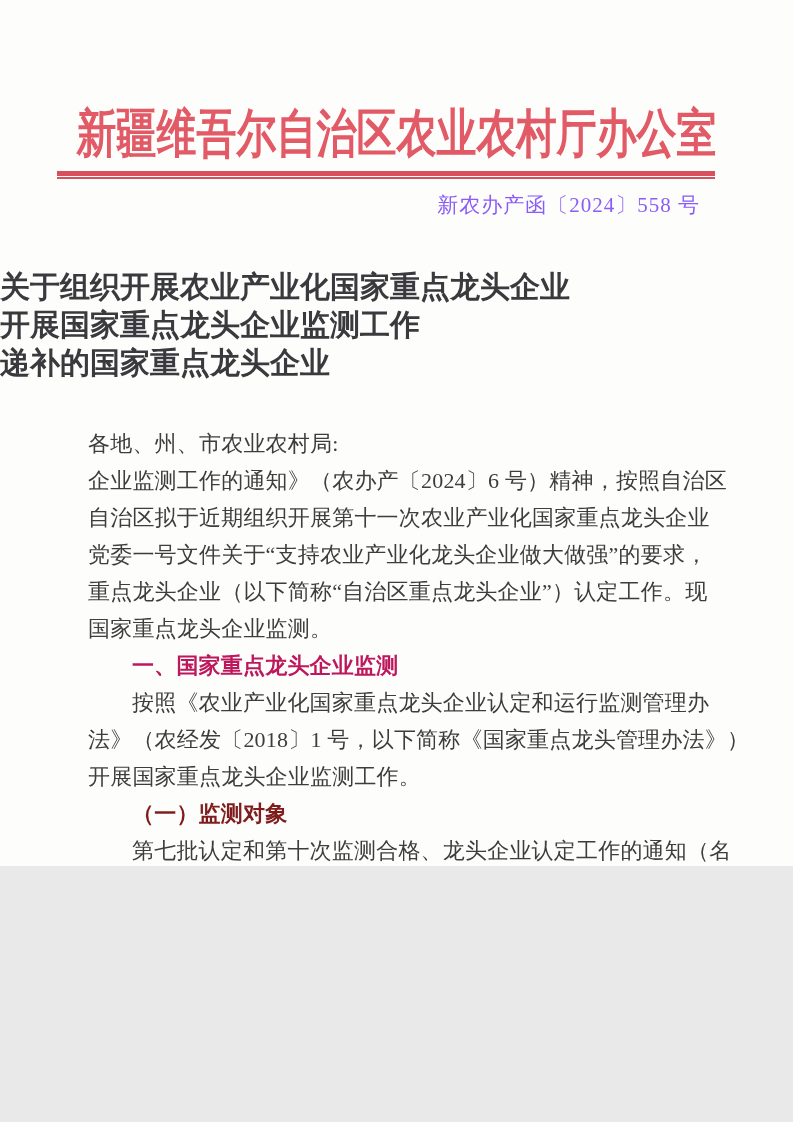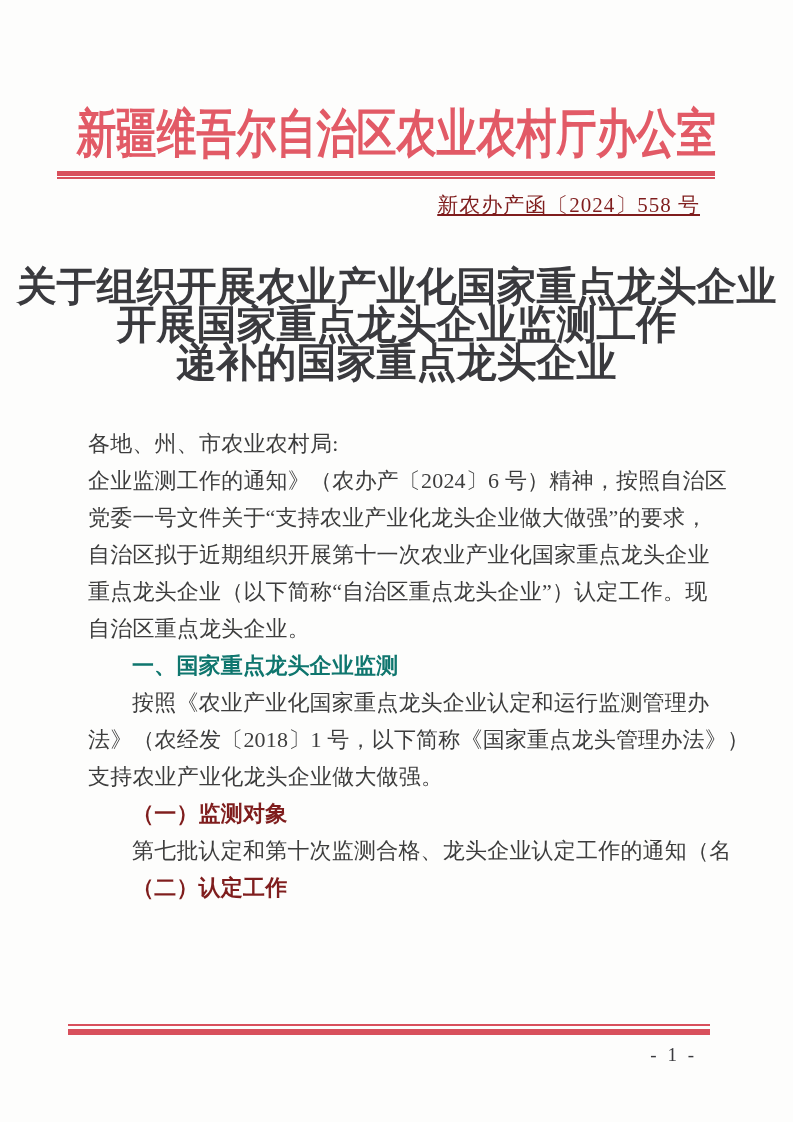--- a/index.html
+++ b/index.html
@@ -3,21 +3,21 @@
 <meta charset="utf-8">
 <style>
   :root{
     --letterhead-red:#e25a66;
     --rule-red:#d8505c;
     --body-text:#3d3d3d;
   }
   html,body{margin:0;padding:0;background:#e9e9e9;}
   .page{
     position:relative;
-    width:793px;height:1122px;
+    width:793px;height:866px;
     margin:0 auto;
     background:#fdfdfc;
     overflow:hidden;
     font-family:"Liberation Serif","DejaVu Serif",serif;
     color:var(--body-text);
   }
   
   .letterhead{
     position:absolute;top:98px;left:0;width:100%;
     text-align:center;
@@ -34,46 +34,44 @@
   .header-rule .gap{height:1px;}
   .header-rule .thin{height:2px;background:var(--rule-red);}
   .footer-rule{position:absolute;top:1024px;left:68px;width:642px;}
   .footer-rule .thin{height:2px;background:var(--rule-red);}
   .footer-rule .gap{height:3px;}
   .footer-rule .thick{height:6px;background:var(--rule-red);}
   
   .doc-number{
     position:absolute;top:191px;right:93px;
     font-size:21px;letter-spacing:1px;
-    color:#7f1d1d;
+    color:#8b5cf6;
     white-space:nowrap;
-    text-decoration:underline;
   }
   
   .title{
     position:absolute;top:268px;left:0;width:100%;
-    text-align:center;
-    font-size:40px;font-weight:bold;
+    font-size:30px;font-weight:bold;
     line-height:38px;
     color:#3a3a3e;
     letter-spacing:0px;
   }
   
   .body-text{
     position:absolute;top:425px;left:88px;width:626px;
     font-size:22px;line-height:37px;
     letter-spacing:0.2px;
     color:var(--body-text);
   }
   .body-text .line{white-space:nowrap;}
   .indent{padding-left:44px;}
   .heading-sans{
     font-weight:bold;
     font-family:"Liberation Sans","DejaVu Sans",sans-serif;
-    color:#0f766e;
+    color:#be185d;
   }
   .heading-serif{font-weight:bold;color:#7f1d1d;}
   
   .page-number{
     position:absolute;top:1044px;right:96px;
     font-size:19px;letter-spacing:3px;
     color:#3a3a3e;
     white-space:nowrap;
   }
 </style>
@@ -94,28 +92,28 @@
 
   <div class="title">
     <div class="title-line">关于组织开展农业产业化国家重点龙头企业</div>
     <div class="title-line">开展国家重点龙头企业监测工作</div>
     <div class="title-line">递补的国家重点龙头企业</div>
   </div>
 
   <div class="body-text">
     <div class="line">各地、州、市农业农村局:</div>
     <div class="line">企业监测工作的通知》（农办产〔2024〕6 号）精神，按照自治区</div>
+    <div class="line">自治区拟于近期组织开展第十一次农业产业化国家重点龙头企业</div>
     <div class="line">党委一号文件关于“支持农业产业化龙头企业做大做强”的要求，</div>
-    <div class="line">自治区拟于近期组织开展第十一次农业产业化国家重点龙头企业</div>
     <div class="line">重点龙头企业（以下简称“自治区重点龙头企业”）认定工作。现</div>
-    <div class="line">自治区重点龙头企业。</div>
+    <div class="line">国家重点龙头企业监测。</div>
     <div class="line indent heading-sans">一、国家重点龙头企业监测</div>
     <div class="line indent">按照《农业产业化国家重点龙头企业认定和运行监测管理办</div>
     <div class="line">法》（农经发〔2018〕1 号，以下简称《国家重点龙头管理办法》）</div>
-    <div class="line">支持农业产业化龙头企业做大做强。</div>
+    <div class="line">开展国家重点龙头企业监测工作。</div>
     <div class="line indent heading-serif">（一）监测对象</div>
     <div class="line indent">第七批认定和第十次监测合格、龙头企业认定工作的通知（名</div>
     <div class="line indent heading-serif">（二）认定工作</div>
   </div>
 
   <div class="footer-rule">
     <div class="thin"></div>
     <div class="gap"></div>
     <div class="thick"></div>
   </div>

